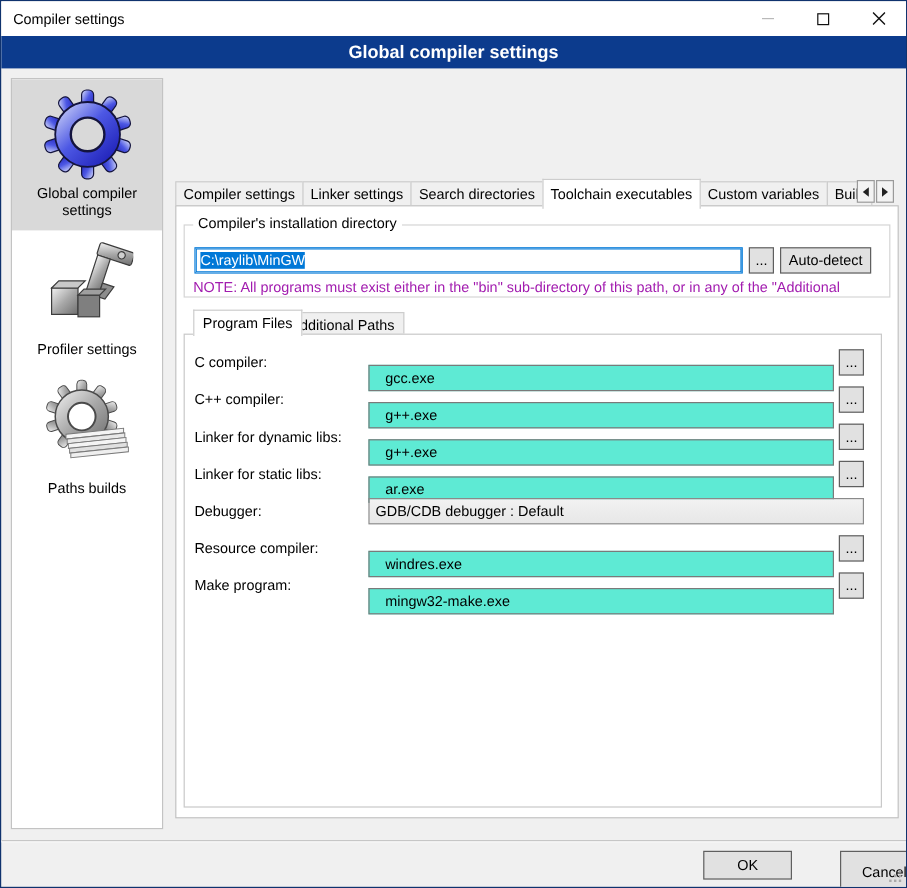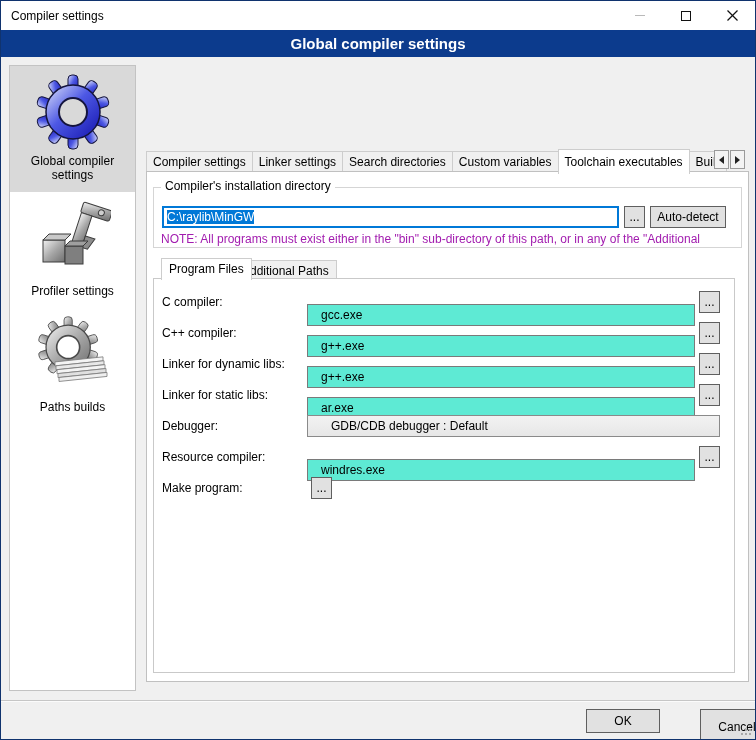--- a/index.html
+++ b/index.html
@@ -85,21 +85,21 @@
   #itab-2 { left:233px; top:259px; height:19px; z-index:1; }
   .innerpanel { position:absolute; left:152px; top:277px; width:582px; height:395px;
                 background:#fff; border:1px solid #c9c9c9; padding:12px 14px 0 8px; z-index:2; }
 
   .frow { display:flex; align-items:center; height:22px; margin-bottom:9px; }
   .frow .lbl { width:145px; flex:none; font-size:12px; }
   .frow .fi { flex:1; height:22px; background:#5eead4; border:1px solid #7a7a7a;
               font-size:12px; font-family:"Liberation Sans",sans-serif; padding:0 13px; min-width:0;margin-top:26px; }
   .frow .dots { flex:none; width:21px; height:22px; margin-left:4px; position:static; }
   .frow .fcombo { flex:1; position:relative; height:22px; background:linear-gradient(#f2f2f2,#e7e7e7);
-              border:1px solid #8a8a8a; display:flex; align-items:center; padding-left:23px; font-size:12px; }
+              border:1px solid #8a8a8a; display:flex; align-items:center; padding-left:5px; font-size:12px; }
 
   
   .footline { position:absolute; left:0; right:0; top:699px; height:2px;
               border-top:1px solid #c6c6c6; background:#fbfbfb; }
   #btn-ok { left:585px; top:708px; width:74px; height:24px; }
   #btn-cancel { left:699px; top:708px; width:74px; height:36px; }
   .grip { position:absolute; right:3px; bottom:3px; }
 </style>
 </head>
 <body>
@@ -204,22 +204,22 @@
       </svg>
       <div class="sb-label">Paths builds</div>
     </div>
   </div>
 
 
   <div class="tabstrip">
     <div class="tab">Compiler settings</div>
     <div class="tab">Linker settings</div>
     <div class="tab">Search directories</div>
+    <div class="tab active">Toolchain executables</div>
     <div class="tab">Custom variables</div>
-    <div class="tab active">Toolchain executables</div>
     <div class="tab clipped">Build</div>
   </div>
   <div class="tab-arrows">
     <div class="arrowbtn">
         <span class="tri-l"></span>
       </div>
     <div class="arrowbtn">
         <span class="tri-r"></span>
       </div>
   </div>
@@ -267,20 +267,21 @@
         <span class="chev"></span>
       </div>
     </div>
     <div class="frow">
       <span class="lbl">Resource compiler:</span>
       <input class="fi" value="windres.exe" style="">
       <div class="btn dots">...</div>
     </div>
     <div class="frow">
       <span class="lbl">Make program:</span>
+      <input class="fi" value="mingw32-make.exe" style="">
       <div class="btn dots">...</div>
     </div>
   </div>
 
   <div class="footline"></div>
   <div class="btn" id="btn-ok">OK</div>
   <div class="btn" id="btn-cancel">Cancel</div>
   <svg class="grip" width="12" height="12">
     <rect x="9" y="9" width="2" height="2" fill="#a9a9a9"></rect>
     <rect x="5" y="9" width="2" height="2" fill="#a9a9a9"></rect>

